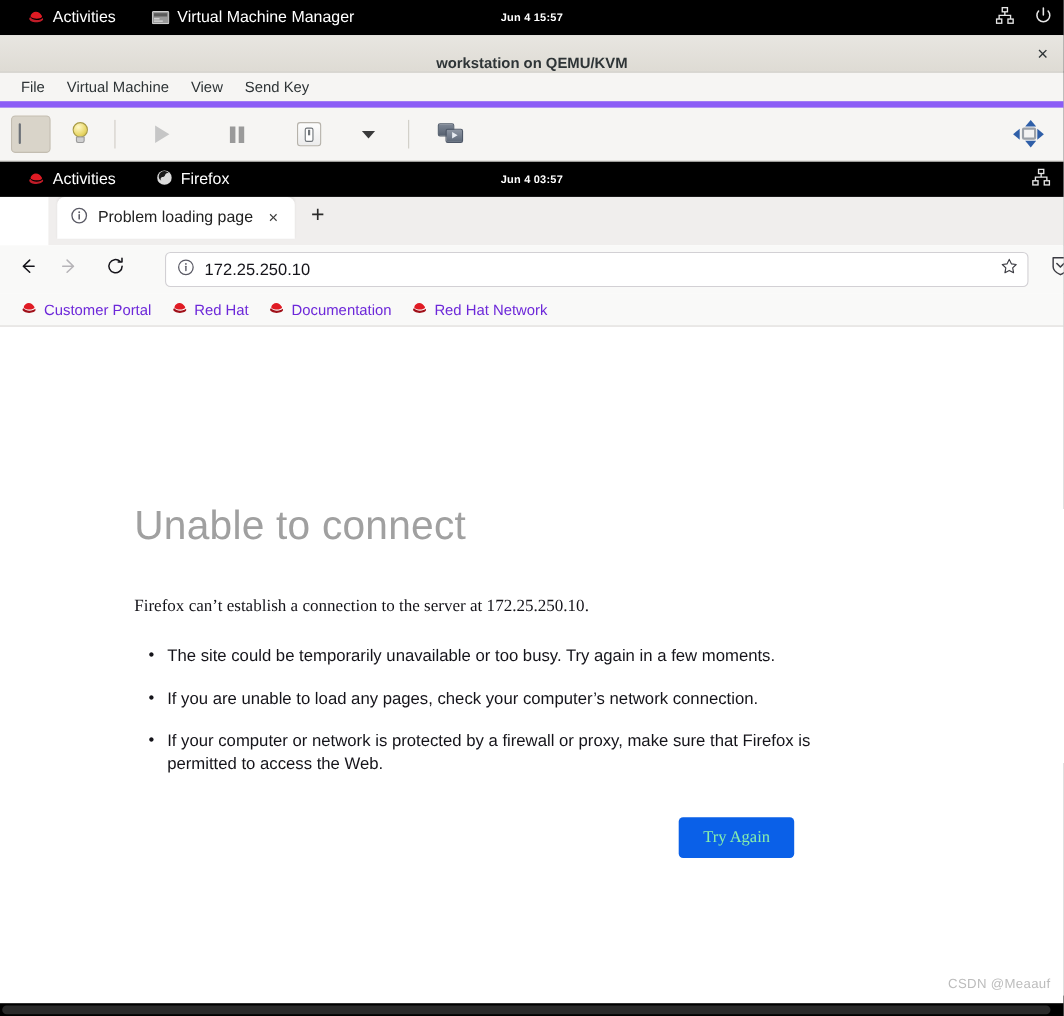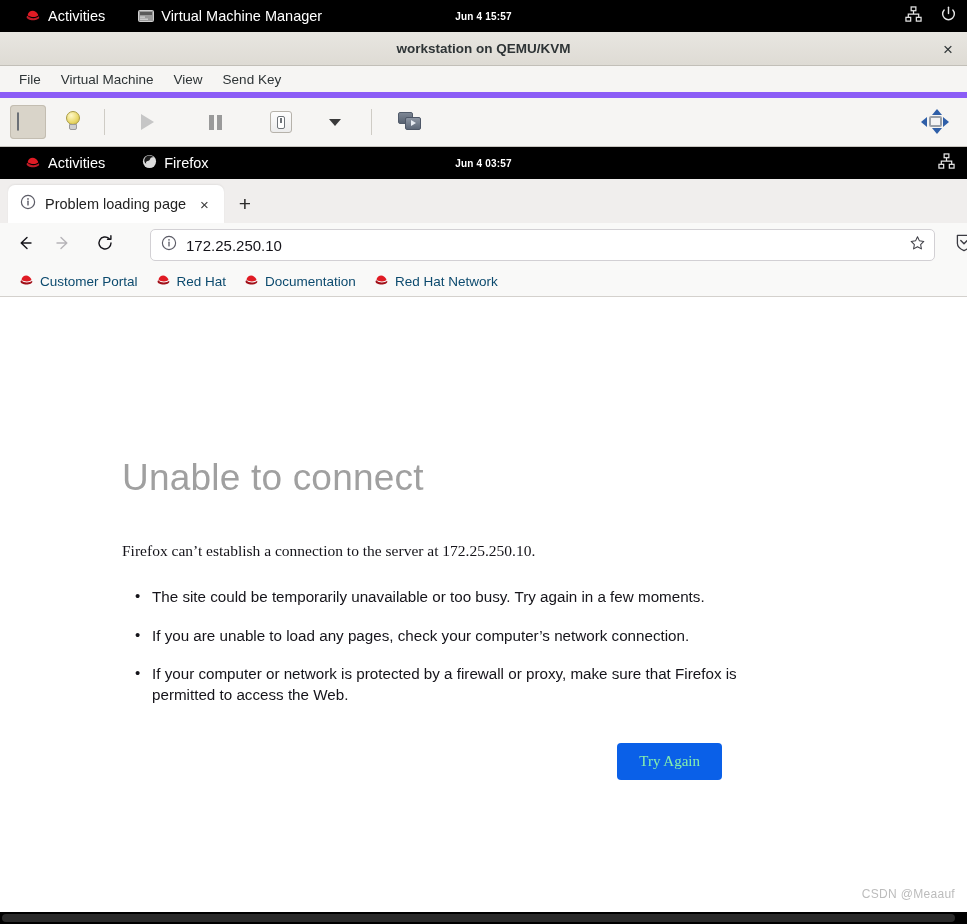--- a/index.html
+++ b/index.html
@@ -30,21 +30,21 @@
   .gb-right { position:absolute; right:10px; display:flex; align-items:center; gap:18px; }
 
   .rh-logo { width:16px; height:14px; display:block; }
   .vmm-ico { width:16px; height:12px; display:block; }
 
   
   .vm-titlebar {
     height:34px;
     background: linear-gradient(to bottom, #e8e6e1, #dedbd4);
     border-bottom:1px solid #c2bfb8;
-    display:flex; align-items:center; justify-content:center;
+    display:flex; align-items:flex-end; justify-content:center;
     position:relative;
   }
   .vm-title { font-size:13.5px; font-weight:bold; color:#2e3436; }
   .vm-close {
     position:absolute; right:14px; top:50%; transform:translateY(-50%);
     font-size:17px; color:#2e3436; line-height:1; cursor:pointer;
     font-family:"Liberation Sans", sans-serif;
   }
 
   .vm-menubar {
@@ -136,22 +136,23 @@
   .ico-fullscreen .up { left:11px; top:0; border-left:5px solid transparent;border-right:5px solid transparent;border-bottom:6px solid #2f5fa8; }
   .ico-fullscreen .dn { left:11px; bottom:1px; border-left:5px solid transparent;border-right:5px solid transparent;border-top:6px solid #2f5fa8; }
   .ico-fullscreen .lf { left:0; top:8px; border-top:5px solid transparent;border-bottom:5px solid transparent;border-right:6px solid #2f5fa8; }
   .ico-fullscreen .rt { right:0; top:8px; border-top:5px solid transparent;border-bottom:5px solid transparent;border-left:6px solid #2f5fa8; }
 
   
   .guest { position:relative; background:#fff; }
 
   
   .ff-tabbar {
-    height:44px; background:#f0eeed; display:flex; align-items:flex-end;
+    height:44px; background:#f0eeed; display:flex; align-items:flex-start;
     padding-left:8px;
+    margin-left:44px;
   }
   .ff-tab {
     height:38px; background:#fff; border-radius:7px 7px 0 0;
     display:flex; align-items:center; gap:9px; padding:0 10px 0 12px;
     min-width:210px; box-shadow:0 -1px 2px rgba(0,0,0,.06);
     cursor:pointer; margin-bottom:0;
   }
   .ff-tab .tab-title { font-size:14.5px; color:#222; white-space:nowrap; }
   .tab-close { font-size:15px; color:#3b3b3b; padding:0 5px; cursor:pointer; line-height:1; }
   .ff-newtab {
@@ -177,21 +178,21 @@
   .urlbar .url-text { flex:1; font-size:15px; color:#15141a; }
   .url-star { cursor:pointer; }
   .ff-right-icons { display:flex; align-items:center; }
 
   .ff-bookmarks {
     height:30px; background:#f9f9f8; border-bottom:1px solid #d4d1cd;
     display:flex; align-items:center; padding-left:12px; gap:4px;
   }
   .bm {
     display:flex; align-items:center; gap:6px; padding:3px 7px; border-radius:4px;
-    font-size:13.5px; color:#0c4a6e; cursor:pointer; white-space:nowrap;
+    font-size:13.5px; color:#6d28d9; cursor:pointer; white-space:nowrap;
   }
 
   
   .ff-content { background:#fff; height:608px; position:relative; overflow:hidden; }
   .err-wrap { padding:160px 0 0 122px; max-width:790px; }
   .err-h1 {
     font-size:37px; font-weight:300; color:#a0a0a0; letter-spacing:0.2px;
     margin-bottom:43px;
   }
   .err-lead { font-size:15.5px; color:#15141a; margin-bottom:27px;font-family:Liberation Serif, serif; }

